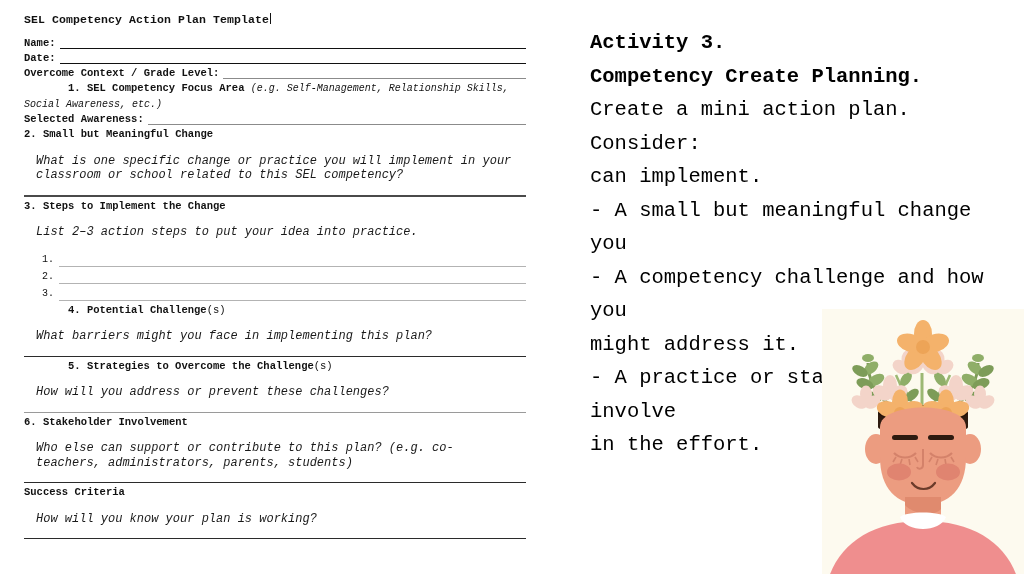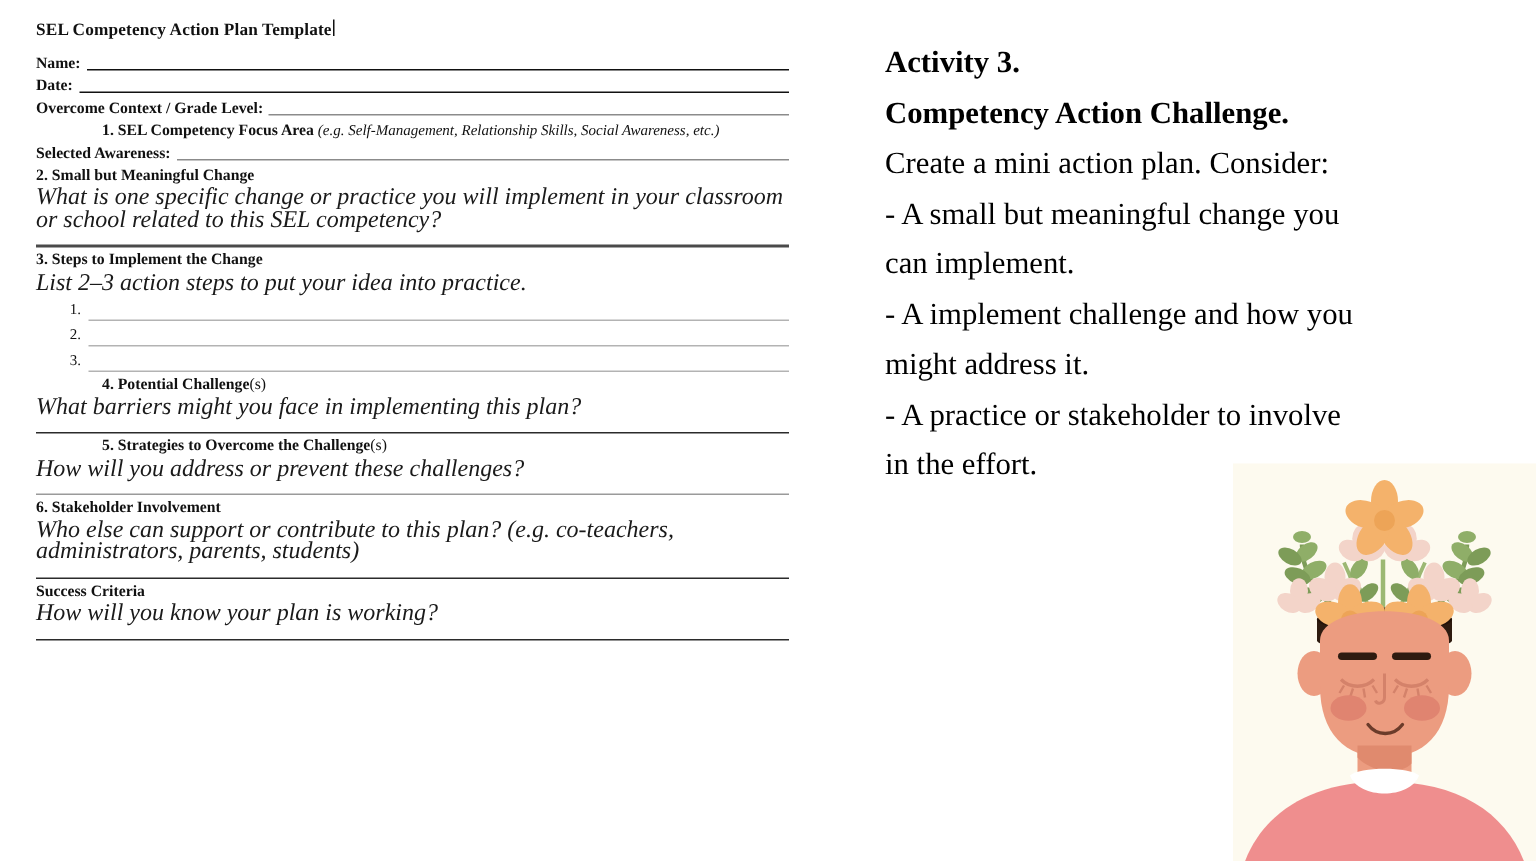--- a/index.html
+++ b/index.html
@@ -3,46 +3,46 @@
 <meta charset="utf-8">
 <style>
   html,body{margin:0;padding:0;}
   body{
     width:1024px;height:574px;
     background:#ffffff;
     font-family:"Liberation Serif", serif;
     overflow:hidden;
     position:relative;
   }
-  .slide{position:relative;width:1024px;height:574px;background:#fff;}
+  .slide{position:relative;width:1024px;height:574px;background:#fff;font-family:Liberation Mono, monospace;}
 
   
   .doc{
     position:absolute;left:24px;top:10px;width:502px;
     color:#111;
   }
   .doc-title{
     font-size:11.5px;font-weight:bold;letter-spacing:.1px;
     margin:0 0 9px 0;line-height:14px;position:relative;display:inline-block;
   }
   .caret{
     display:inline-block;width:1px;height:11px;background:#111;
     vertical-align:-1px;margin-left:1px;
   }
 
-  .field{display:flex;align-items:flex-start;line-height:14px;margin-bottom:1px;}
+  .field{display:flex;align-items:center;line-height:14px;margin-bottom:1px;}
   .field .lab{font-size:10.5px;font-weight:bold;white-space:nowrap;}
   .field .rule{flex:1;border-bottom:1.4px solid #111;height:10px;margin-left:4px;}
   .field .rule.thin{border-bottom:1px solid #8b8b8b;}
 
   .hdg{font-size:10.5px;font-weight:bold;line-height:14.5px;margin:1px 0 0 0;}
   .hdg .nb{font-weight:bold;margin-left:44px;}
   .hdg .reg{font-weight:normal;}
   .hint{
-    font-size:16px;font-style:italic;line-height:14.5px;margin:0;
+    font-size:12px;font-style:italic;line-height:14.5px;margin:12px;
     color:#1a1a1a;
   }
   .inline-hint{font-size:10px;font-style:italic;font-weight:normal;}
 
   .rule-dark{border:0;border-top:2px solid #4a4a4a;margin:9px 0 2px 0;height:0;}
   .rule-mid{border:0;border-top:1.6px solid #2b2b2b;margin:9px 0 2px 0;height:0;}
   .rule-light{border:0;border-top:1.3px solid #9a9a9a;margin:9px 0 2px 0;height:0;}
 
   .steps{margin:3px 0 0 0;padding:0;list-style:none;}
   .steps li{display:flex;align-items:flex-end;line-height:15px;margin-bottom:2px;}
@@ -129,25 +129,25 @@
     <hr class="rule-mid">
 
     <p class="hdg">Success Criteria</p>
     <p class="hint">How will you know your plan is working?</p>
     <hr class="rule-mid">
 
   </div>
 
   <div class="activity">
     <p class="b">Activity 3.</p>
-    <p class="b">Competency Action Challenge.</p>
+    <p class="b">Competency Create Planning.</p>
     <p>Create a mini action plan. Consider:</p>
+    <p>can implement.</p>
     <p>- A small but meaningful change you</p>
-    <p>can implement.</p>
-    <p>- A implement challenge and how you</p>
+    <p>- A competency challenge and how you</p>
     <p>might address it.</p>
     <p>- A practice or stakeholder to involve</p>
     <p>in the effort.</p>
   </div>
 
   <div class="art">
     <svg viewBox="0 0 202 265" xmlns="http://www.w3.org/2000/svg">
       <rect x="0" y="0" width="202" height="265" fill="#fdfaef"></rect>
 
       <g>

